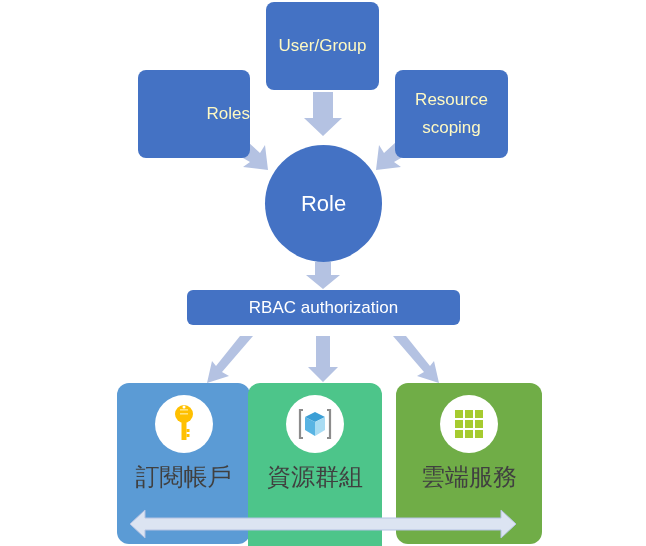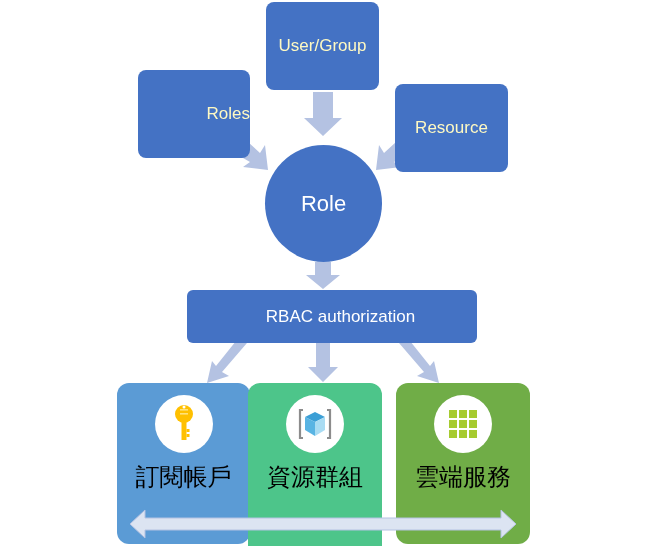--- a/index.html
+++ b/index.html
@@ -1,20 +1,20 @@
 <!DOCTYPE html>
 <html><head>
 <meta charset="utf-8">
 <style>
   html,body{margin:0;padding:0;background:#ffffff;}
   body{width:646px;height:546px;position:relative;overflow:hidden;font-family:"Liberation Sans","DejaVu Sans",sans-serif;}
   .box{position:absolute;background:#4472c4;border-radius:8px;color:#fef9c3;display:flex;align-items:center;justify-content:center;text-align:center;font-size:17px;line-height:28px;box-sizing:border-box;}
   .circle{position:absolute;background:#4472c4;border-radius:50%;color:#fff;display:flex;align-items:center;justify-content:center;text-align:center;font-size:22px;line-height:32px;}
   .bar{position:absolute;background:#4472c4;border-radius:6px;color:#fff;display:flex;align-items:center;justify-content:center;font-size:17px;}
-  .card{position:absolute;border-radius:12px;color:#000000;box-sizing:border-box;}
+  .card{position:absolute;border-radius:12px;color:#404040;box-sizing:border-box;}
   .card .icon-circle{position:absolute;left:50%;top:12px;width:58px;height:58px;margin-left:-29px;border-radius:50%;background:#fff;display:flex;align-items:center;justify-content:center;}
   .card .label{position:absolute;left:0;right:0;top:78px;text-align:center;font-size:24px;font-family:"DejaVu Sans",sans-serif;}
   svg.overlay{position:absolute;left:0;top:0;}
 </style>
 </head>
 <body>
 
 <svg class="overlay" width="646" height="546">
 
   <polygon fill="#b4c2e2" points="313,92 333,92 333,118 342,118 323,136 304,118 313,118"></polygon>
@@ -31,29 +31,30 @@
 
   <polygon fill="#b4c2e2" points="393,336 406,336 430,366 434,361 439,383 417,376 424,372"></polygon>
 </svg>
 
 <div class="box" style="left:138px;top:70px;width:112px;height:88px;justify-content:flex-end;">
   <span>Roles</span>
 </div>
 <div class="box" style="left:266px;top:2px;width:113px;height:88px;">
   <span>User/Group</span>
 </div>
-<div class="box" style="left:395px;top:70px;width:113px;height:88px;flex-direction:column;margin-top:14px;">
+<div class="box" style="left:395px;top:70px;width:113px;height:88px;flex-direction:column;">
   <span>Resource</span>
+  <span>scoping</span>
 </div>
 
 <div class="circle" style="left:265px;top:145px;width:117px;height:117px;flex-direction:row;">
   <span>Role</span>
 </div>
 
-<div class="bar" style="left:187px;top:290px;width:273px;height:53px;padding-left:17px;">
+<div class="bar" style="left:187px;top:290px;width:273px;height:35px;">
   <span>RBAC authorization</span>
 </div>
 
 <div class="card" style="left:117px;top:383px;width:133px;height:161px;background:#5b9bd5;">
   <div class="icon-circle">
     <svg width="24" height="40" viewBox="0 0 24 40">
       <ellipse cx="12" cy="10" rx="9" ry="9" fill="#ffc000"></ellipse>
       <rect x="8" y="5" width="8" height="1.6" fill="#ffe27a"></rect>
       <rect x="8" y="9" width="8" height="1.6" fill="#ffe27a"></rect>
       <rect x="9.5" y="16" width="5" height="20" fill="#ffc000"></rect>
@@ -71,21 +72,21 @@
       <path d="M6 3 H3 V31 H6" fill="none" stroke="#8c8c8c" stroke-width="2.2"></path>
       <path d="M30 3 H33 V31 H30" fill="none" stroke="#8c8c8c" stroke-width="2.2"></path>
       <polygon points="18,5 28,10 18,15 8,10" fill="#3c9fd6"></polygon>
       <polygon points="8,10 18,15 18,29 8,23" fill="#59b4e3"></polygon>
       <polygon points="28,10 18,15 18,29 28,23" fill="#a9dcf3"></polygon>
     </svg>
   </div>
   <div class="label">資源群組</div>
 </div>
 
-<div class="card" style="left:396px;top:383px;width:134px;height:161px;background:#70ad47;">
+<div class="card" style="left:396px;top:383px;width:146px;height:161px;background:#70ad47;">
   <div class="icon-circle">
     <svg width="28" height="28" viewBox="0 0 28 28">
       <g fill="#a6cb2f">
         <rect x="0" y="0" width="8" height="8"></rect>
           <rect x="10" y="0" width="8" height="8"></rect>
           <rect x="20" y="0" width="8" height="8"></rect>
         <rect x="0" y="10" width="8" height="8"></rect>
           <rect x="10" y="10" width="8" height="8"></rect>
           <rect x="20" y="10" width="8" height="8"></rect>
         <rect x="0" y="20" width="8" height="8"></rect>

